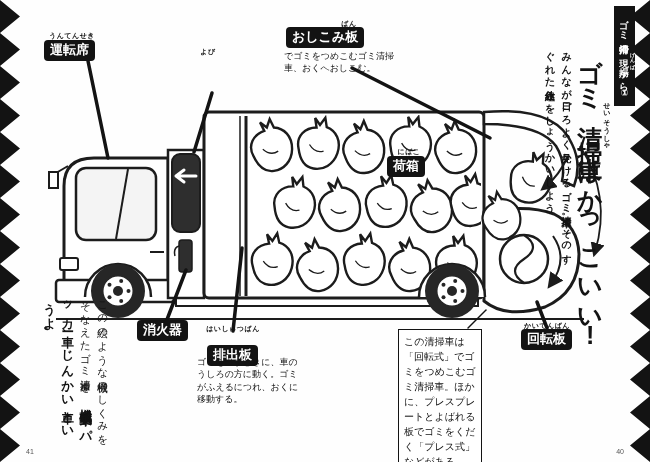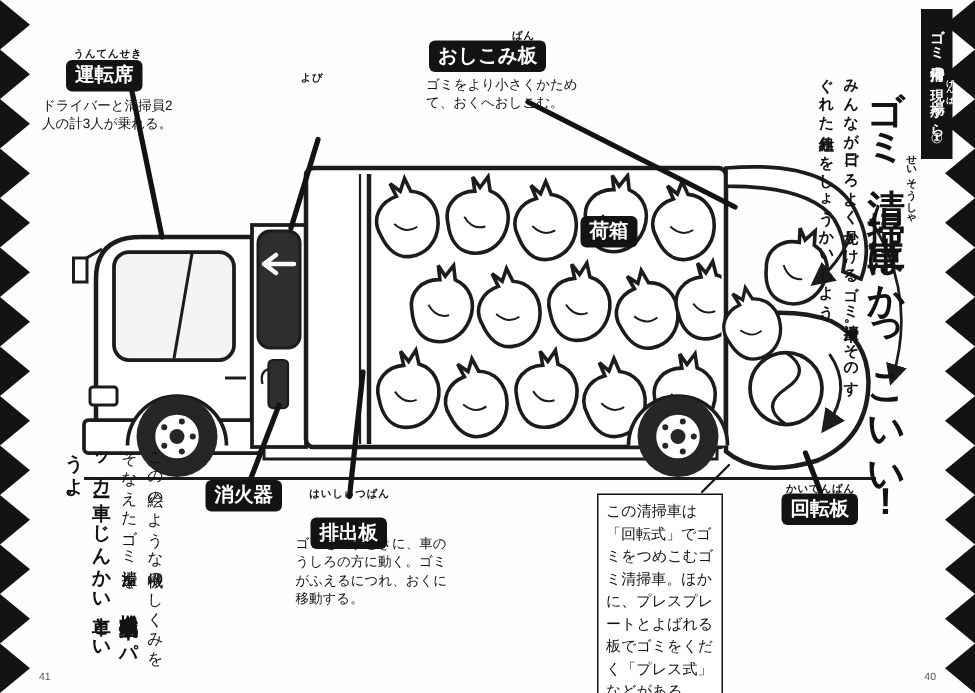--- a/index.html
+++ b/index.html
@@ -142,30 +142,29 @@
   </div>
 
   <div class="title vtext">
     <span>ゴミ</span><ruby><span>清掃車</span><rt>せいそうしゃ</rt></ruby><span>はかっこいい!</span>
   </div>
 
   <div class="subtitle vtext">みんなが日ごろよく見かけるゴミ清掃車。そのすぐれた仕組みをしょうかいしよう。</div>
 
   <div class="furi" style="left:44px;top:31px;width:56px">うんてんせき</div>
   <div class="lbl" style="left:44px;top:40px">運転席</div>
-  <div class="desc" style="left:28px;top:64px;width:96px">ドライバーと清掃員2人の計3人が乗れる。</div>
 
   <div class="furi" style="left:190px;top:47px;width:36px">よび</div>
 
   <div class="furi" style="left:336px;top:19px;width:26px">ばん</div>
   <div class="lbl" style="left:286px;top:27px">おしこみ板</div>
-  <div class="desc" style="left:284px;top:50px;width:118px">ゴミをより小さくかためて、おくへおしこむ。</div>
+  <div class="desc" style="left:284px;top:50px;width:118px">でゴミをつめこむゴミ清掃車、おくへおしこむ。</div>
 
   <div class="furi" style="left:388px;top:147px;width:42px">にばこ</div>
-  <div class="lbl" style="left:387px;top:144px">荷箱</div>
+  <div class="lbl" style="left:387px;top:156px">荷箱</div>
 
   <div class="furi" style="left:135px;top:321px;width:58px">しょうかき</div>
   <div class="lbl" style="left:137px;top:320px">消火器</div>
 
   <div class="furi" style="left:197px;top:324px;width:72px">はいしゅつばん</div>
   <div class="lbl" style="left:207px;top:345px">排出板</div>
   <div class="desc" style="left:197px;top:356px;width:106px">ゴミを出すときに、車のうしろの方に動く。ゴミがふえるにつれ、おくに移動する。</div>
 
   <div class="furi" style="left:513px;top:321px;width:68px">かいてんばん</div>
   <div class="lbl" style="left:521px;top:329px">回転板</div>

